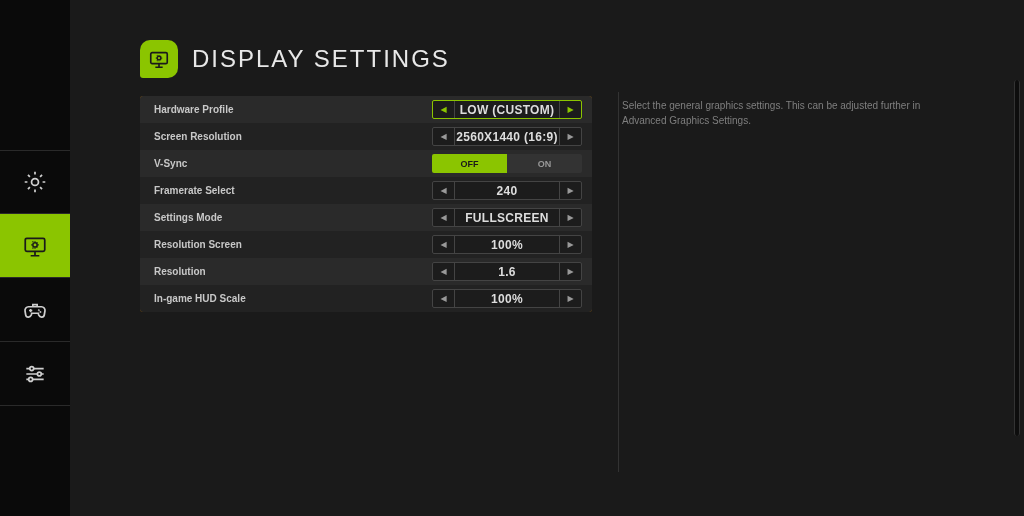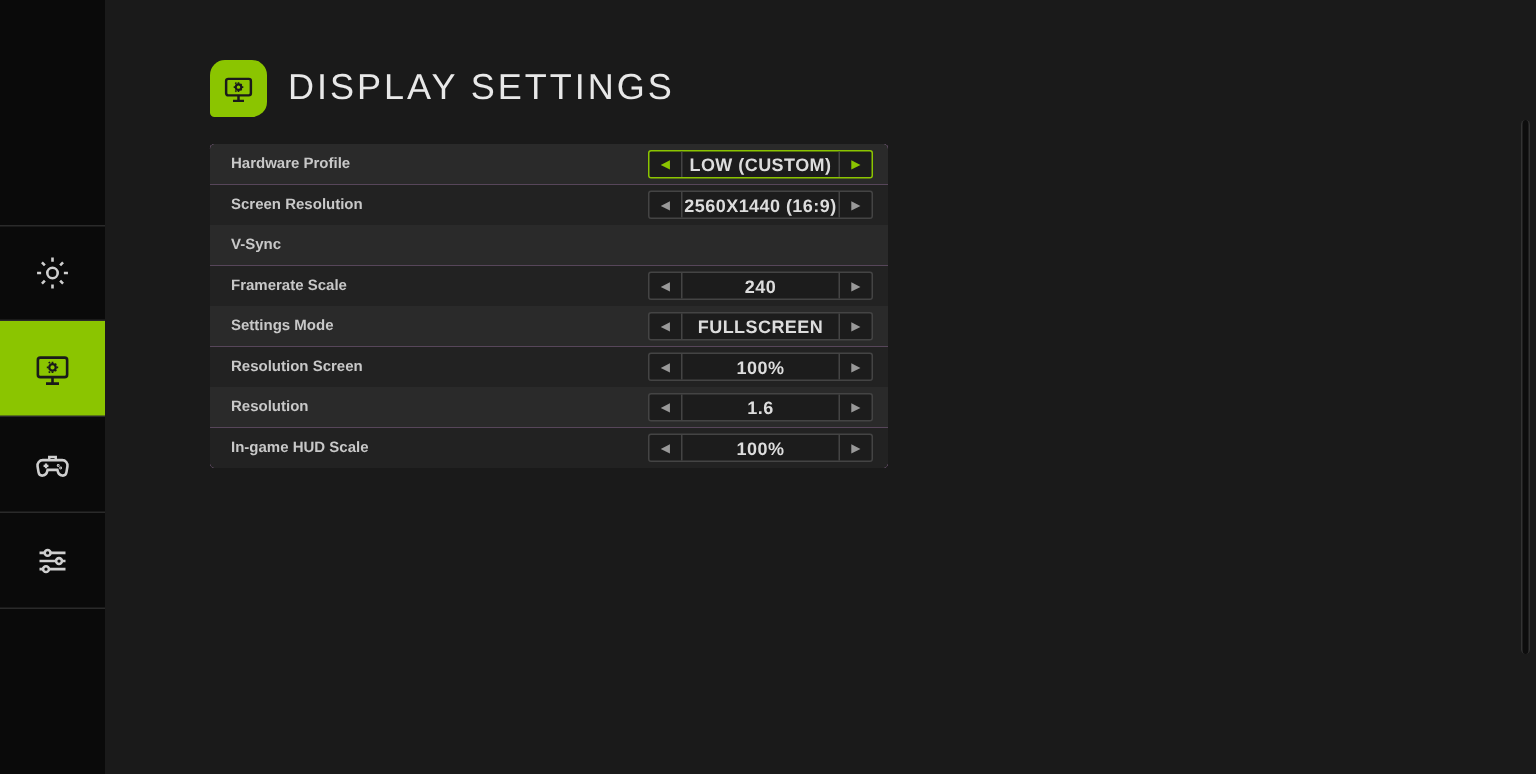--- a/index.html
+++ b/index.html
@@ -81,21 +81,21 @@
     letter-spacing: 2px;
     color: #e8e8e8;
   }
 
   .content {
     display: flex;
     gap: 24px;
   }
   .settings-col {
     width: 452px;
-    background: #f0abfc;
+    background: #a16207;
     border-radius: 3px;
     overflow: hidden;
   }
   .row {
     display: flex;
     align-items: center;
     justify-content: space-between;
     height: 27px;
     padding: 0 10px 0 14px;
   }
@@ -265,24 +265,28 @@
           <span class="row-label">Screen Resolution</span>
           <div class="spinner">
             <span class="sp-btn">◀</span>
             <span class="sp-val">2560X1440 (16:9)</span>
             <span class="sp-btn">▶</span>
           </div>
         </div>
 
         <div class="row">
           <span class="row-label">V-Sync</span>
-        </div>
-
-        <div class="row">
-          <span class="row-label">Framerate Scale</span>
+          <div class="toggle">
+            <span class="tg-opt active">OFF</span>
+            <span class="tg-opt">ON</span>
+          </div>
+        </div>
+
+        <div class="row">
+          <span class="row-label">Framerate Select</span>
           <div class="spinner">
             <span class="sp-btn">◀</span>
             <span class="sp-val">240</span>
             <span class="sp-btn">▶</span>
           </div>
         </div>
 
         <div class="row">
           <span class="row-label">Settings Mode</span>
           <div class="spinner">
@@ -314,19 +318,22 @@
           <span class="row-label">In-game HUD Scale</span>
           <div class="spinner">
             <span class="sp-btn">◀</span>
             <span class="sp-val">100%</span>
             <span class="sp-btn">▶</span>
           </div>
         </div>
 
       </div>
 
+      <div class="help-col">
+        <div class="help-text">Select the general graphics settings. This can be adjusted further in Advanced Graphics Settings.</div>
+      </div>
     </div>
   </div>
 
   <div class="edge">
     <div class="edge-track"></div>
   </div>
 </div>
 
 </body></html>

